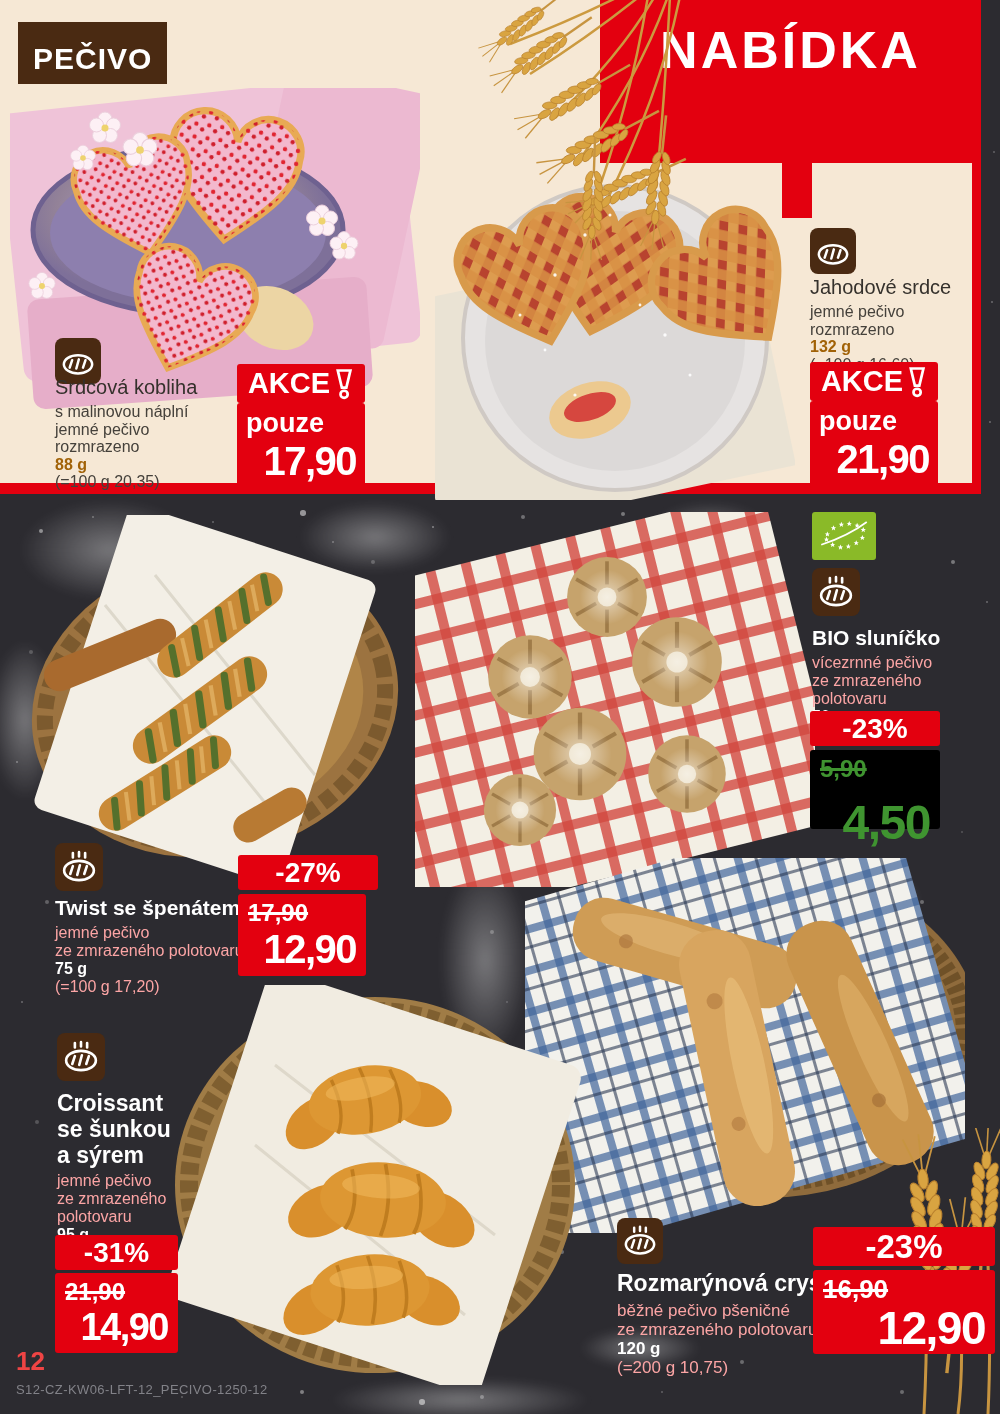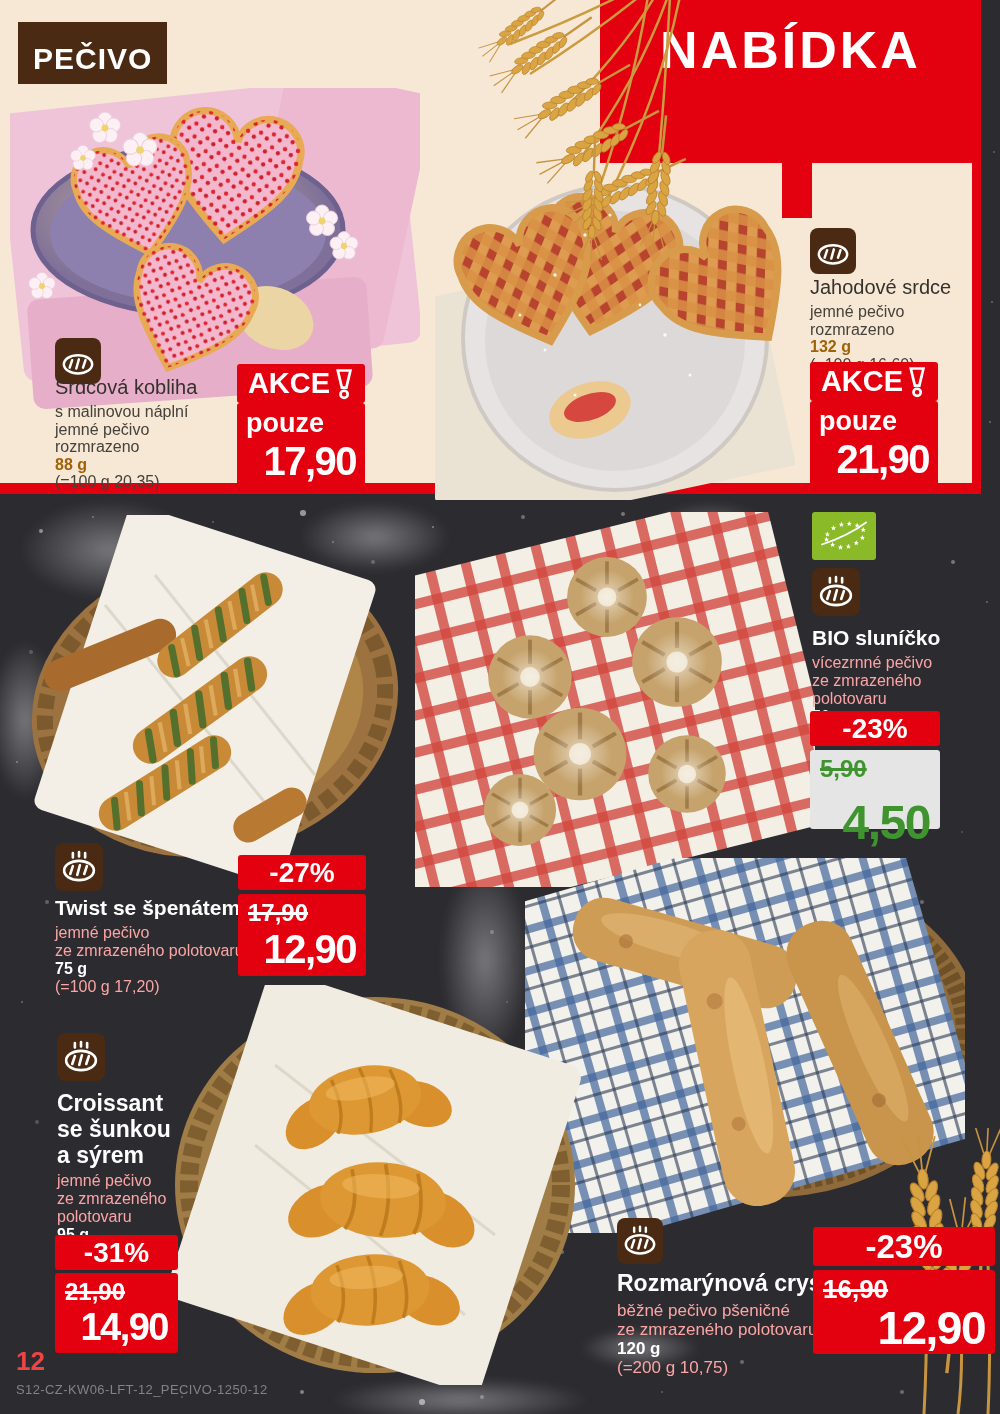--- a/index.html
+++ b/index.html
@@ -40,21 +40,21 @@
     display:flex;align-items:center;justify-content:center;gap:6px;
     font-weight:bold;font-size:29px;}
   .pouze-box{background:var(--red);border-radius:3px;color:#fff;padding:7px 9px 9px;z-index:5;}
   .pouze-label{font-size:27px;font-weight:bold;line-height:1;}
   .pouze-price{font-size:40px;font-weight:bold;text-align:right;line-height:1;
     margin-top:4px;letter-spacing:-1.5px;}
   .pct{background:var(--red);border-radius:3px;color:#fff;display:flex;align-items:center;
     justify-content:center;font-weight:bold;font-size:28px;z-index:5;}
   .price-box{border-radius:3px;padding:6px 10px 8px;z-index:5;}
   .price-box.red{background:var(--red);color:#fff;}
-  .price-box.white{background:#e5e5e5;color:var(--green);}
+  .price-box.white{background:#000000;color:var(--green);}
   .old-price{font-size:24px;font-weight:bold;line-height:1.05;
     text-decoration:line-through;text-decoration-thickness:3px;}
   .new-price{font-weight:bold;text-align:right;line-height:1;letter-spacing:-1.5px;}
   
   .tile{width:46px;height:46px;background:var(--brown);border-radius:8px;z-index:5;
     display:flex;align-items:center;justify-content:center;}
   .bio-logo{width:64px;height:48px;background:var(--biogreen);border-radius:3px;z-index:5;
     display:flex;align-items:center;justify-content:center;}
   
   .page-num{left:16px;top:1346px;font-size:26px;font-weight:bold;color:#ef4444;z-index:6;}
@@ -483,21 +483,21 @@
       </g>
   </svg>
 </div>
 <div class="abs dcol" style="left:55px;top:896px;width:215px;">
   <div class="d-name">Twist se špenátem</div>
   <div class="d-line">jemné pečivo</div>
   <div class="d-line">ze zmrazeného polotovaru</div>
   <div class="d-line d-bold">75 g</div>
   <div class="d-line">(=100 g 17,20)</div>
 </div>
-<div class="abs pct" style="left:238px;top:855px;width:128px;height:35px;">-27%</div>
+<div class="abs pct" style="left:238px;top:855px;width:140px;height:35px;">-27%</div>
 <div class="abs price-box red" style="left:238px;top:894px;width:128px;height:82px;">
   <div class="old-price">17,90</div>
   <div class="new-price" style="font-size:40px;margin-top:4px;">12,90</div>
 </div>
 
 <div class="abs tile" style="left:57px;top:1033px;width:48px;height:48px;">
   <svg width="42" height="42" viewBox="0 0 48 48">
     <use href="#loaf"></use>
     <g stroke="#fff" stroke-width="3" stroke-linecap="round">
         <path d="M17,8 L17,13 M24,7 L24,12 M31,8 L31,13"></path>

